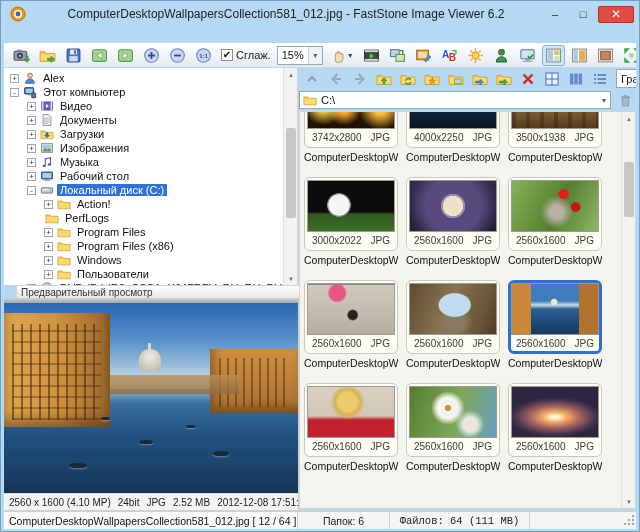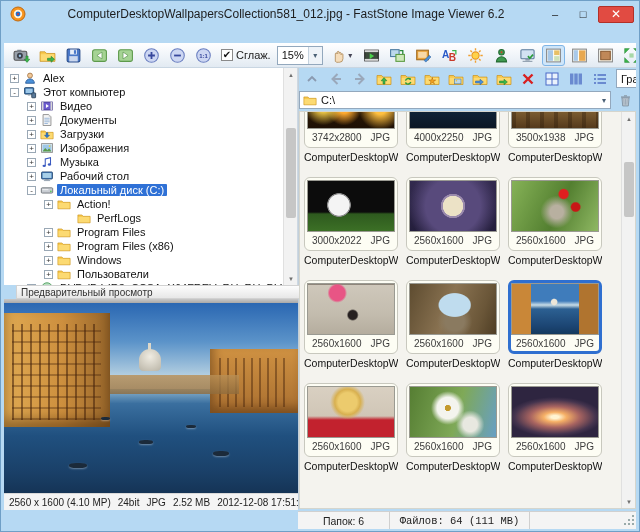--- a/index.html
+++ b/index.html
@@ -384,21 +384,21 @@
           <span class="tree-label">Локальный диск (C:)</span>
         </div>
         <div class="tree-row" style="padding-left: 40px;">
           <span class="tree-exp">+</span>
           <span class="tree-ic"><svg viewBox="0 0 16 16" xmlns="http://www.w3.org/2000/svg">
               <path d="M1 13.5 V4.5 h4.6 l1.5 1.6 H15 v7.4z" fill="#f8c94e" stroke="#c8901c" stroke-width="0.7"></path>
               <path d="M1.7 6.8 H14.3 V12.8 H1.7z" fill="#fcda72"></path>
             </svg></span>
           <span class="tree-label">Action!</span>
         </div>
-        <div class="tree-row" style="padding-left: 60px;">
+        <div class="tree-row" style="padding-left: 28px;">
           <span class="tree-exp none"> </span>
           <span class="tree-ic"><svg viewBox="0 0 16 16" xmlns="http://www.w3.org/2000/svg">
               <path d="M1 13.5 V4.5 h4.6 l1.5 1.6 H15 v7.4z" fill="#f8c94e" stroke="#c8901c" stroke-width="0.7"></path>
               <path d="M1.7 6.8 H14.3 V12.8 H1.7z" fill="#fcda72"></path>
             </svg></span>
           <span class="tree-label">PerfLogs</span>
         </div>
         <div class="tree-row" style="padding-left: 40px;">
           <span class="tree-exp">+</span>
           <span class="tree-ic"><svg viewBox="0 0 16 16" xmlns="http://www.w3.org/2000/svg">
@@ -471,20 +471,23 @@
 
   <div class="info-bar">
     <span>2560 x 1600 (4.10 MP)</span>
     <span>24bit</span>
     <span>JPG</span>
     <span>2.52 MB</span>
     <span>2012-12-08 17:51:</span>
 
   </div>
 
+  <div class="file-bar">
+    <span>ComputerDesktopWallpapersCollection581_012.jpg [ 12 / 64 ]</span>
+  </div>
 
   <div class="browser-toolbar">
     <span id="tb-browser" style="display: flex; gap: 3px;">
         <span class="bt-btn">
           <svg viewBox="0 0 16 16" xmlns="http://www.w3.org/2000/svg">
             <path d="M4 10 L8 6 l4 4" fill="none" stroke="#8a9ab0" stroke-width="1.8"></path>
           </svg>
         </span>
         <span class="bt-btn">
           <svg viewBox="0 0 16 16" xmlns="http://www.w3.org/2000/svg">

